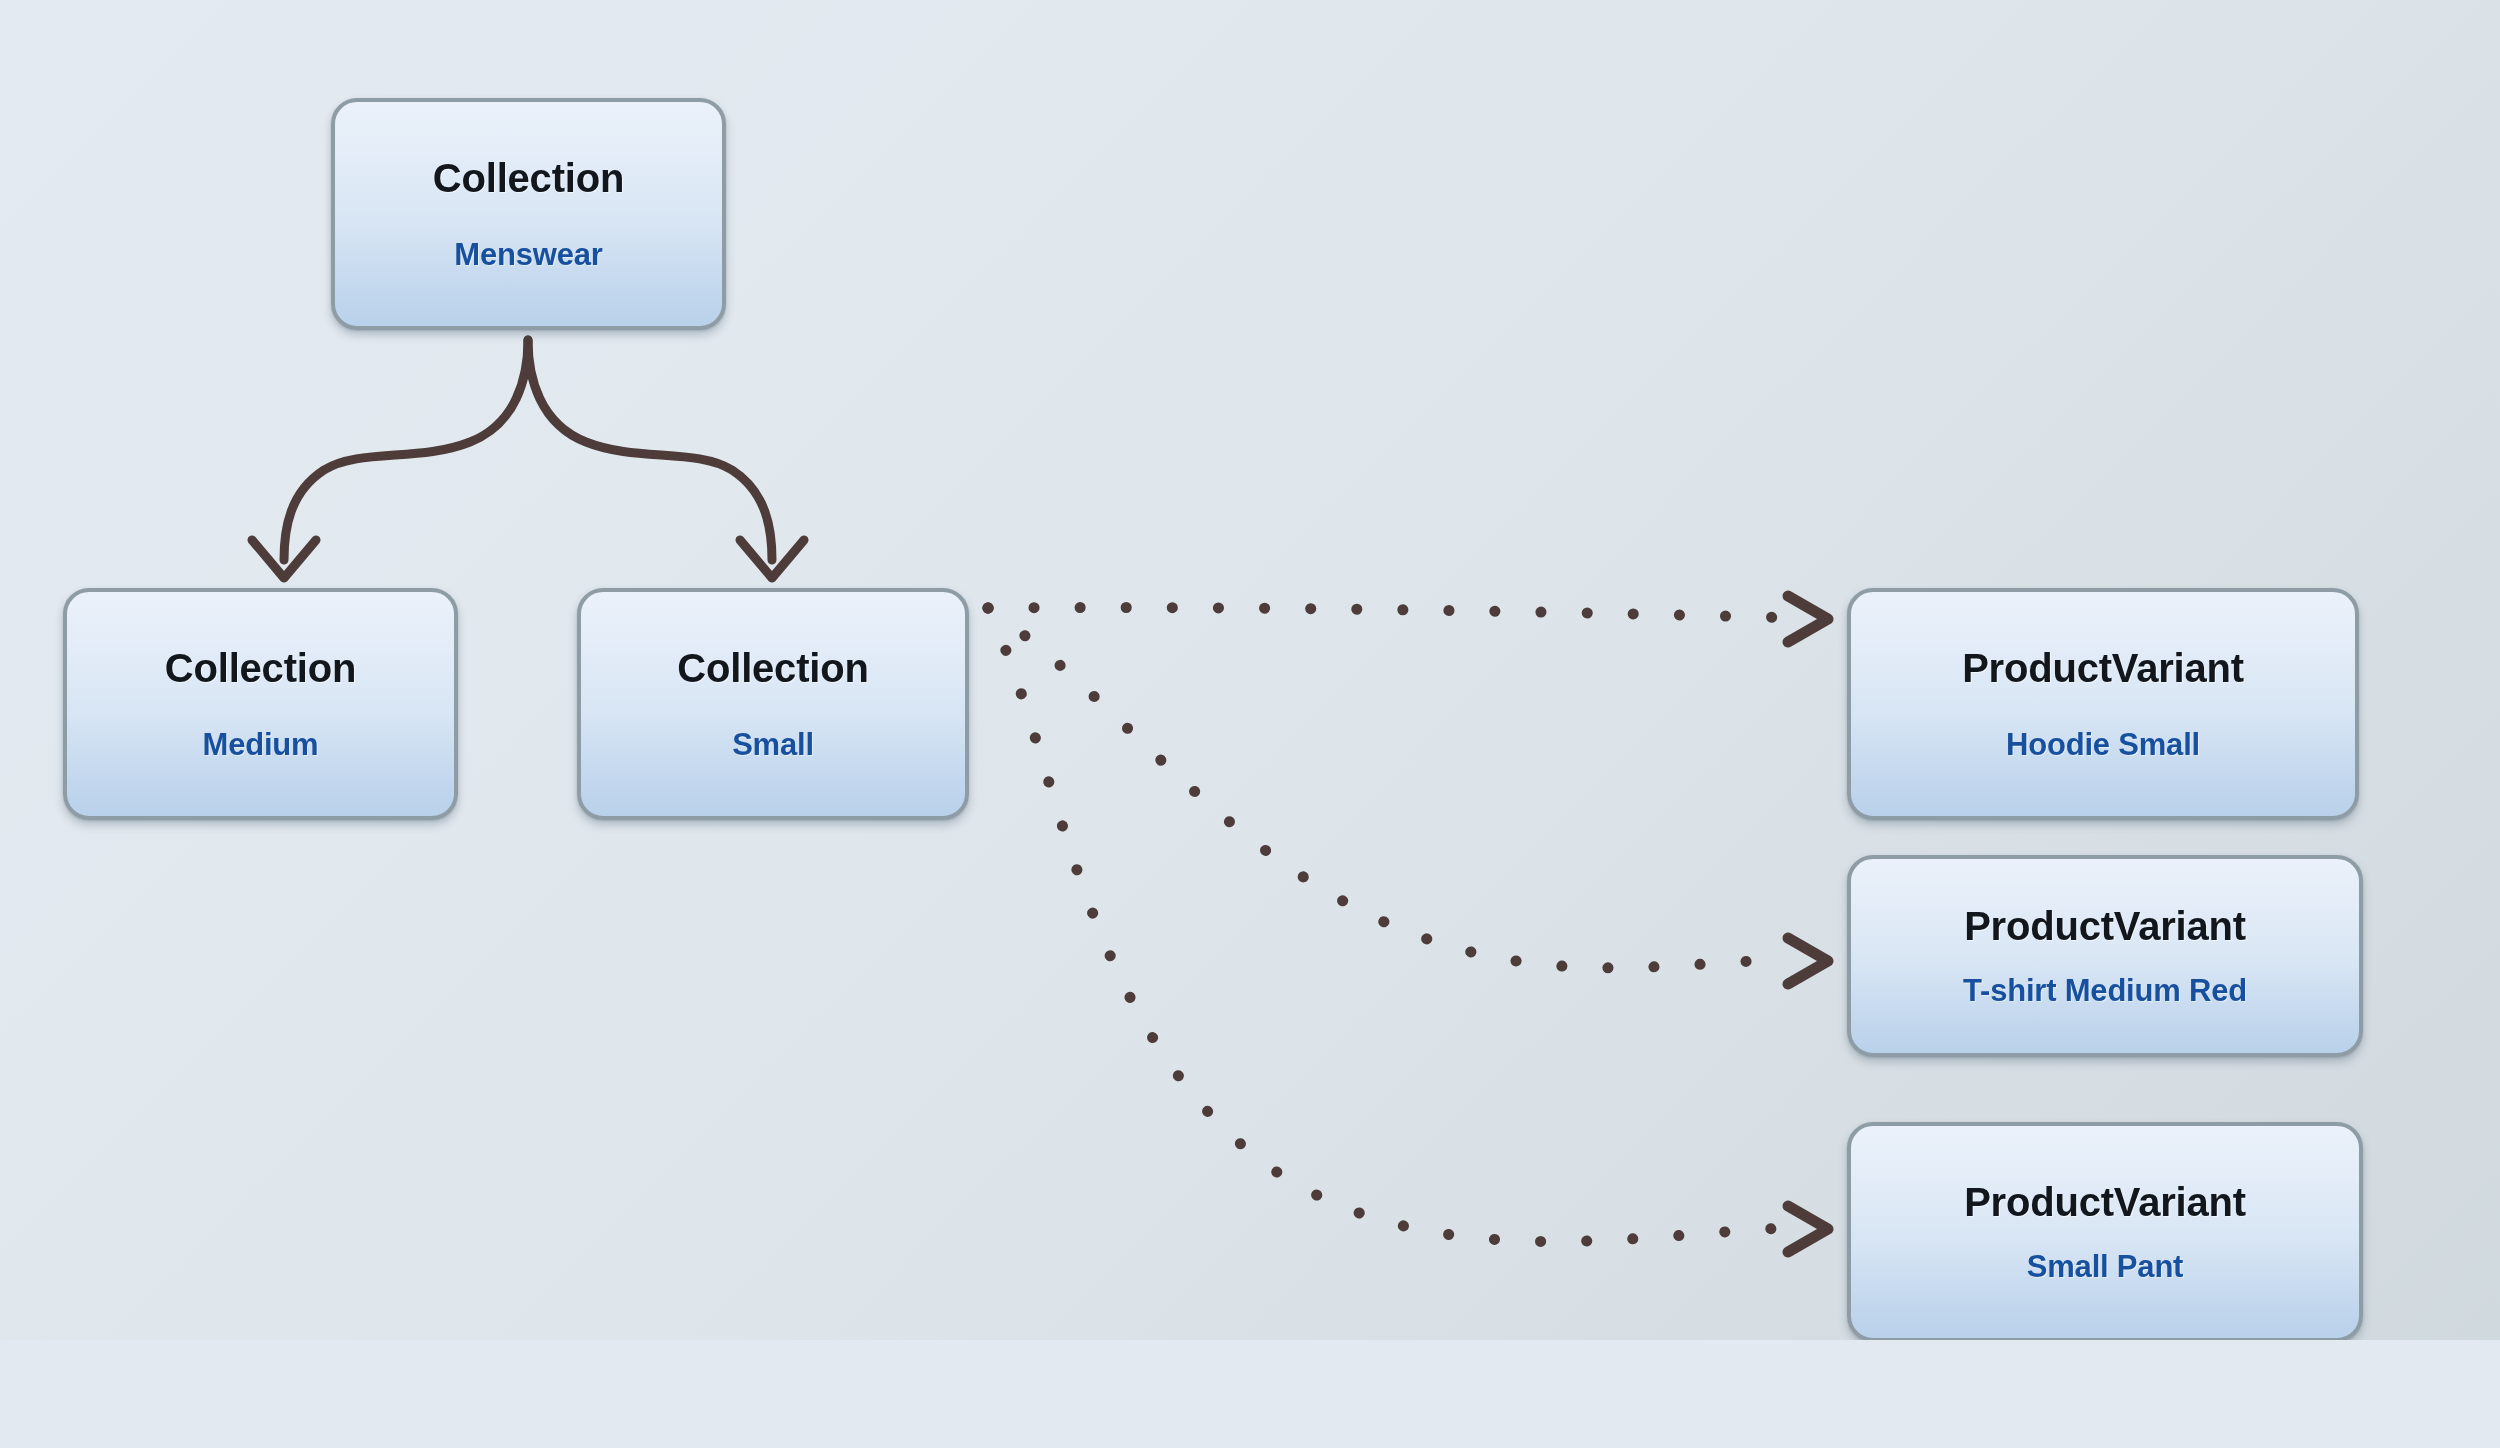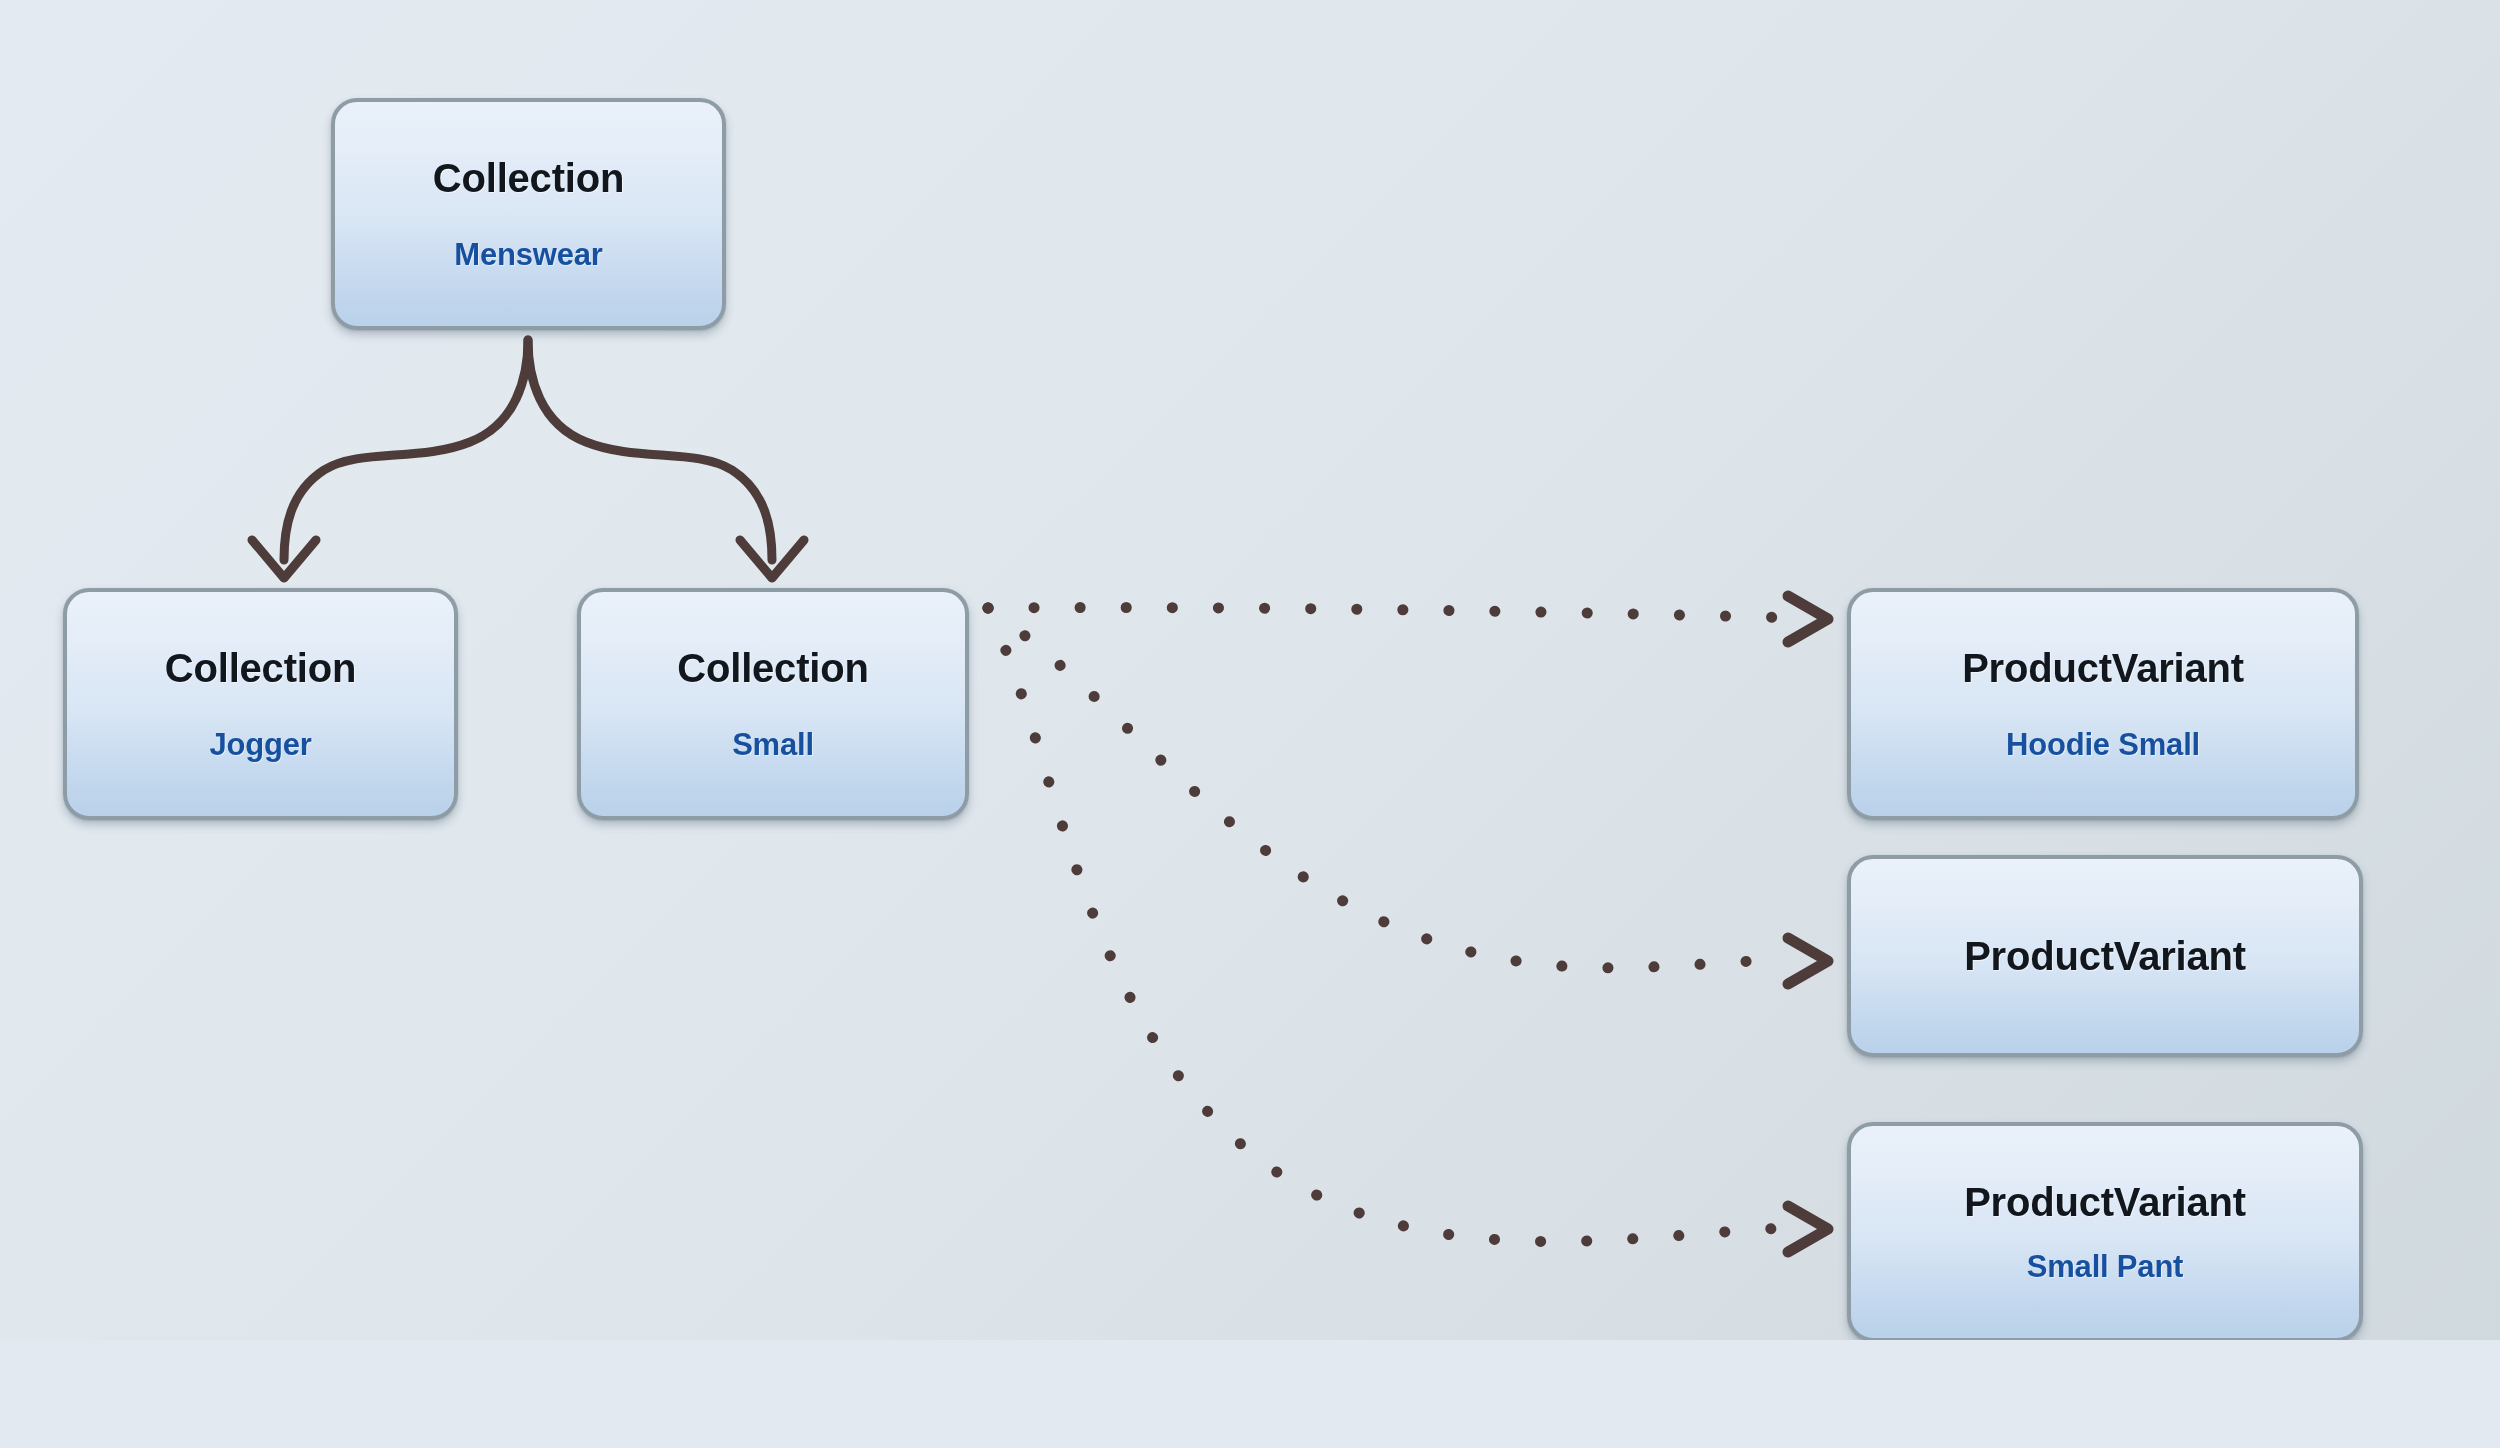--- a/index.html
+++ b/index.html
@@ -113,35 +113,36 @@
     </g>
   </svg>
 
   <div class="node" id="node-menswear">
     <div class="type">Collection</div>
     <div class="value">Menswear</div>
   </div>
 
   <div class="node" id="node-formal">
     <div class="type">Collection</div>
-    <div class="value">Jogger</div>
+    <div class="value">Medium</div>
   </div>
 
   <div class="node" id="node-casual">
     <div class="type">Collection</div>
     <div class="value">Small</div>
   </div>
 
   <div class="node" id="node-hoodie-small">
     <div class="type">ProductVariant</div>
     <div class="value">Hoodie Small</div>
   </div>
 
   <div class="node" id="node-tshirt-med-red">
     <div class="type">ProductVariant</div>
+    <div class="value">T-shirt Medium Red</div>
   </div>
 
   <div class="node" id="node-jogger-pant">
     <div class="type">ProductVariant</div>
     <div class="value">Small Pant</div>
   </div>
 
 </div>
 
 </body></html>

